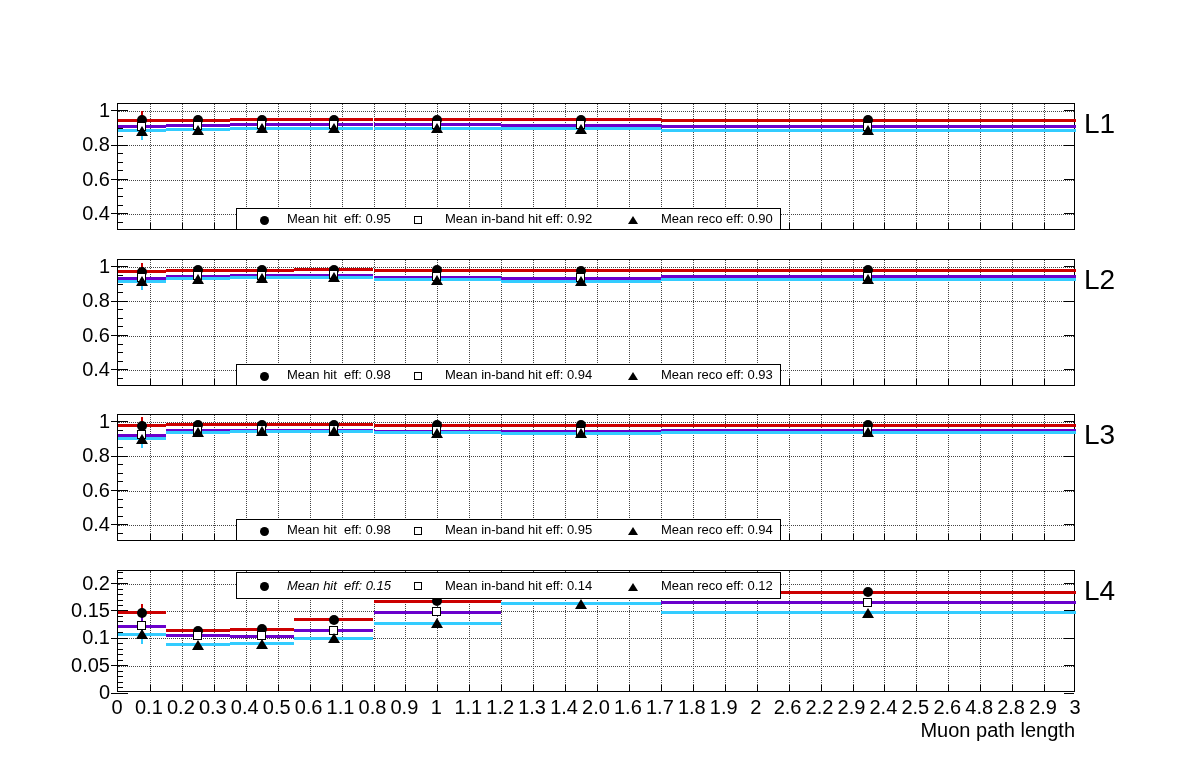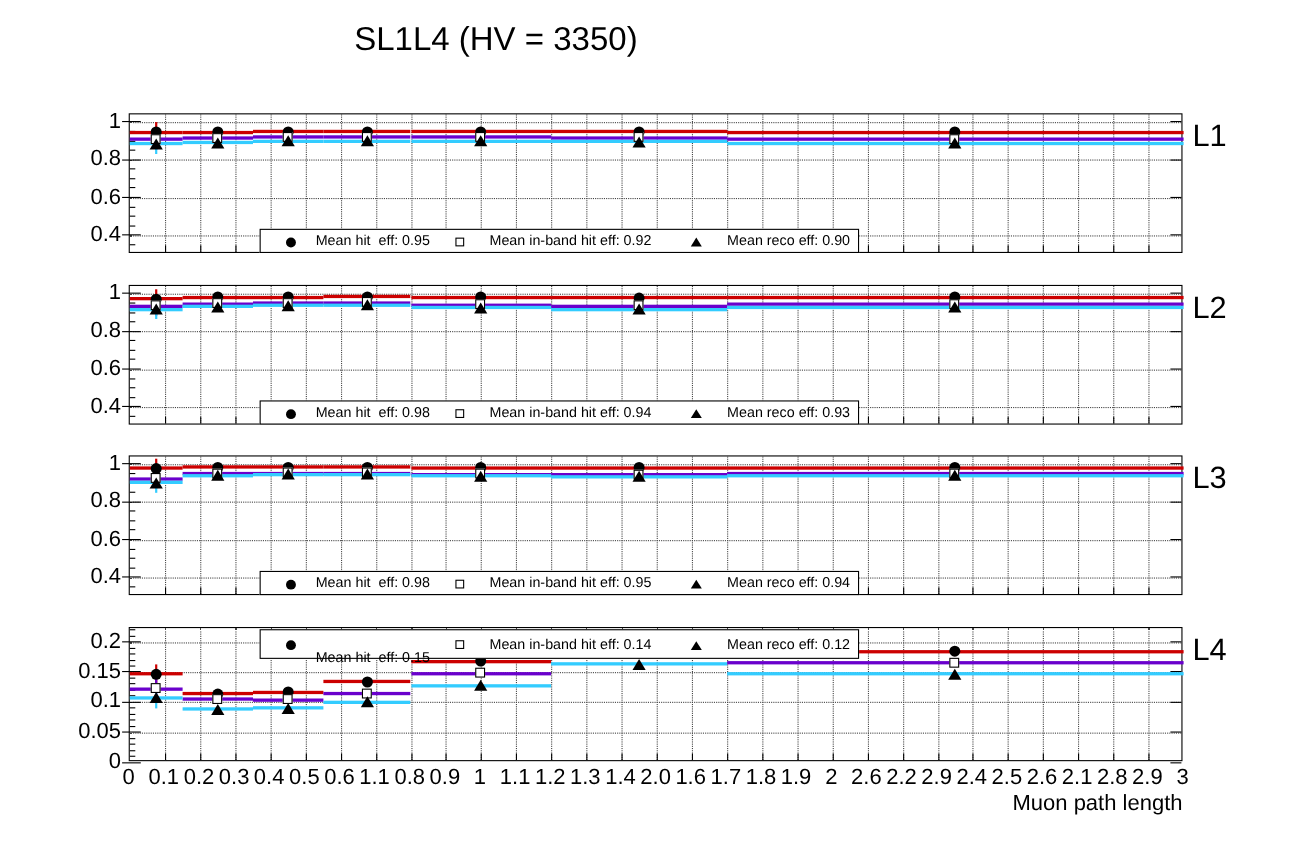--- a/index.html
+++ b/index.html
@@ -25,21 +25,20 @@
   .lg-tri{position:absolute;width:0;height:0;border-left:5px solid transparent;border-right:5px solid transparent;border-bottom:8px solid #000;}
   .ylabel{position:absolute;width:55px;text-align:right;font-size:20px;}
   .xlabel-tick{position:absolute;font-size:20px;transform:translateX(-50%);white-space:pre;}
   .layer-label{position:absolute;font-size:28px;}
   .axis-title{position:absolute;font-size:20px;text-align:right;}
 </style>
 </head>
 <body>
 
 <div id="canvas">
-  <span class="title-line" style="left:322px;top:19px;">SL1L4 (HV = 3350)</span>
   <div id="plot">
       <div class="panel" style="left: 117px; top: 103px; width: 958px; height: 127px;">
         <div class="vgrid" style="left: 31.9px; z-index: 1;"></div>
         <div class="vgrid" style="left: 63.9px; z-index: 1;"></div>
         <div class="vgrid" style="left: 95.8px; z-index: 1;"></div>
         <div class="vgrid" style="left: 127.7px; z-index: 1;"></div>
         <div class="vgrid" style="left: 159.7px; z-index: 1;"></div>
         <div class="vgrid" style="left: 191.6px; z-index: 1;"></div>
         <div class="vgrid" style="left: 223.5px; z-index: 1;"></div>
         <div class="vgrid" style="left: 255.5px; z-index: 1;"></div>
@@ -570,21 +569,21 @@
         <div class="m-square" style="left: 745.433px; top: 26.7309px; z-index: 4;"></div>
         <div class="m-tri" style="left: 17.95px; top: 58.4619px; z-index: 5;"></div>
         <div class="m-tri" style="left: 73.8333px; top: 68.8565px; z-index: 5;"></div>
         <div class="m-tri" style="left: 137.7px; top: 67.7623px; z-index: 5;"></div>
         <div class="m-tri" style="left: 209.55px; top: 62.2915px; z-index: 5;"></div>
         <div class="m-tri" style="left: 313.333px; top: 46.9731px; z-index: 5;"></div>
         <div class="m-tri" style="left: 457.033px; top: 27.8251px; z-index: 5;"></div>
         <div class="m-tri" style="left: 744.433px; top: 36.5785px; z-index: 5;"></div>
         <div class="legend" style="left: 118px; top: 1px; width: 545px; height: 27px;">
           <div class="lg-circle" style="left: 22.5px; top: 9px;"></div>
-          <div class="legend-text" style="left: 50px; top: 12px; line-height: 25px;">Mean hit  eff: 0.15</div>
+          <div class="legend-text" style="left: 50px; top: 0px; line-height: 25px; font-style: italic;">Mean hit  eff: 0.15</div>
           <div class="lg-square" style="left: 176.5px; top: 9px;"></div>
           <div class="legend-text" style="left: 208px; top: 0px; line-height: 25px;">Mean in-band hit eff: 0.14</div>
           <div class="lg-tri" style="left: 391px; top: 9.5px;"></div>
           <div class="legend-text" style="left: 424px; top: 0px; line-height: 25px;">Mean reco eff: 0.12</div>
         </div>
       </div>
     </div>
   <div class="axis-title" style="left:117px;top:719px;width:958px;">Muon path length</div>
 <div class="ylabel" style="left: 55px; top: 98.9px;">1</div>
     <div class="ylabel" style="left: 55px; top: 133.2px;">0.8</div>
@@ -627,17 +626,17 @@
     <div class="xlabel-tick" style="left: 659.9px; top: 696px;">1.7</div>
     <div class="xlabel-tick" style="left: 691.8px; top: 696px;">1.8</div>
     <div class="xlabel-tick" style="left: 723.7px; top: 696px;">1.9</div>
     <div class="xlabel-tick" style="left: 755.7px; top: 696px;">2</div>
     <div class="xlabel-tick" style="left: 787.6px; top: 696px;">2.6</div>
     <div class="xlabel-tick" style="left: 819.5px; top: 696px;">2.2</div>
     <div class="xlabel-tick" style="left: 851.5px; top: 696px;">2.9</div>
     <div class="xlabel-tick" style="left: 883.4px; top: 696px;">2.4</div>
     <div class="xlabel-tick" style="left: 915.3px; top: 696px;">2.5</div>
     <div class="xlabel-tick" style="left: 947.3px; top: 696px;">2.6</div>
-    <div class="xlabel-tick" style="left: 979.2px; top: 696px;">2.1</div>
+    <div class="xlabel-tick" style="left: 979.2px; top: 696px;">4.8</div>
     <div class="xlabel-tick" style="left: 1011.1px; top: 696px;">2.8</div>
     <div class="xlabel-tick" style="left: 1043.1px; top: 696px;">2.9</div>
     <div class="xlabel-tick" style="left: 1075px; top: 696px;">3</div>
   </div>
 
 </body></html>

